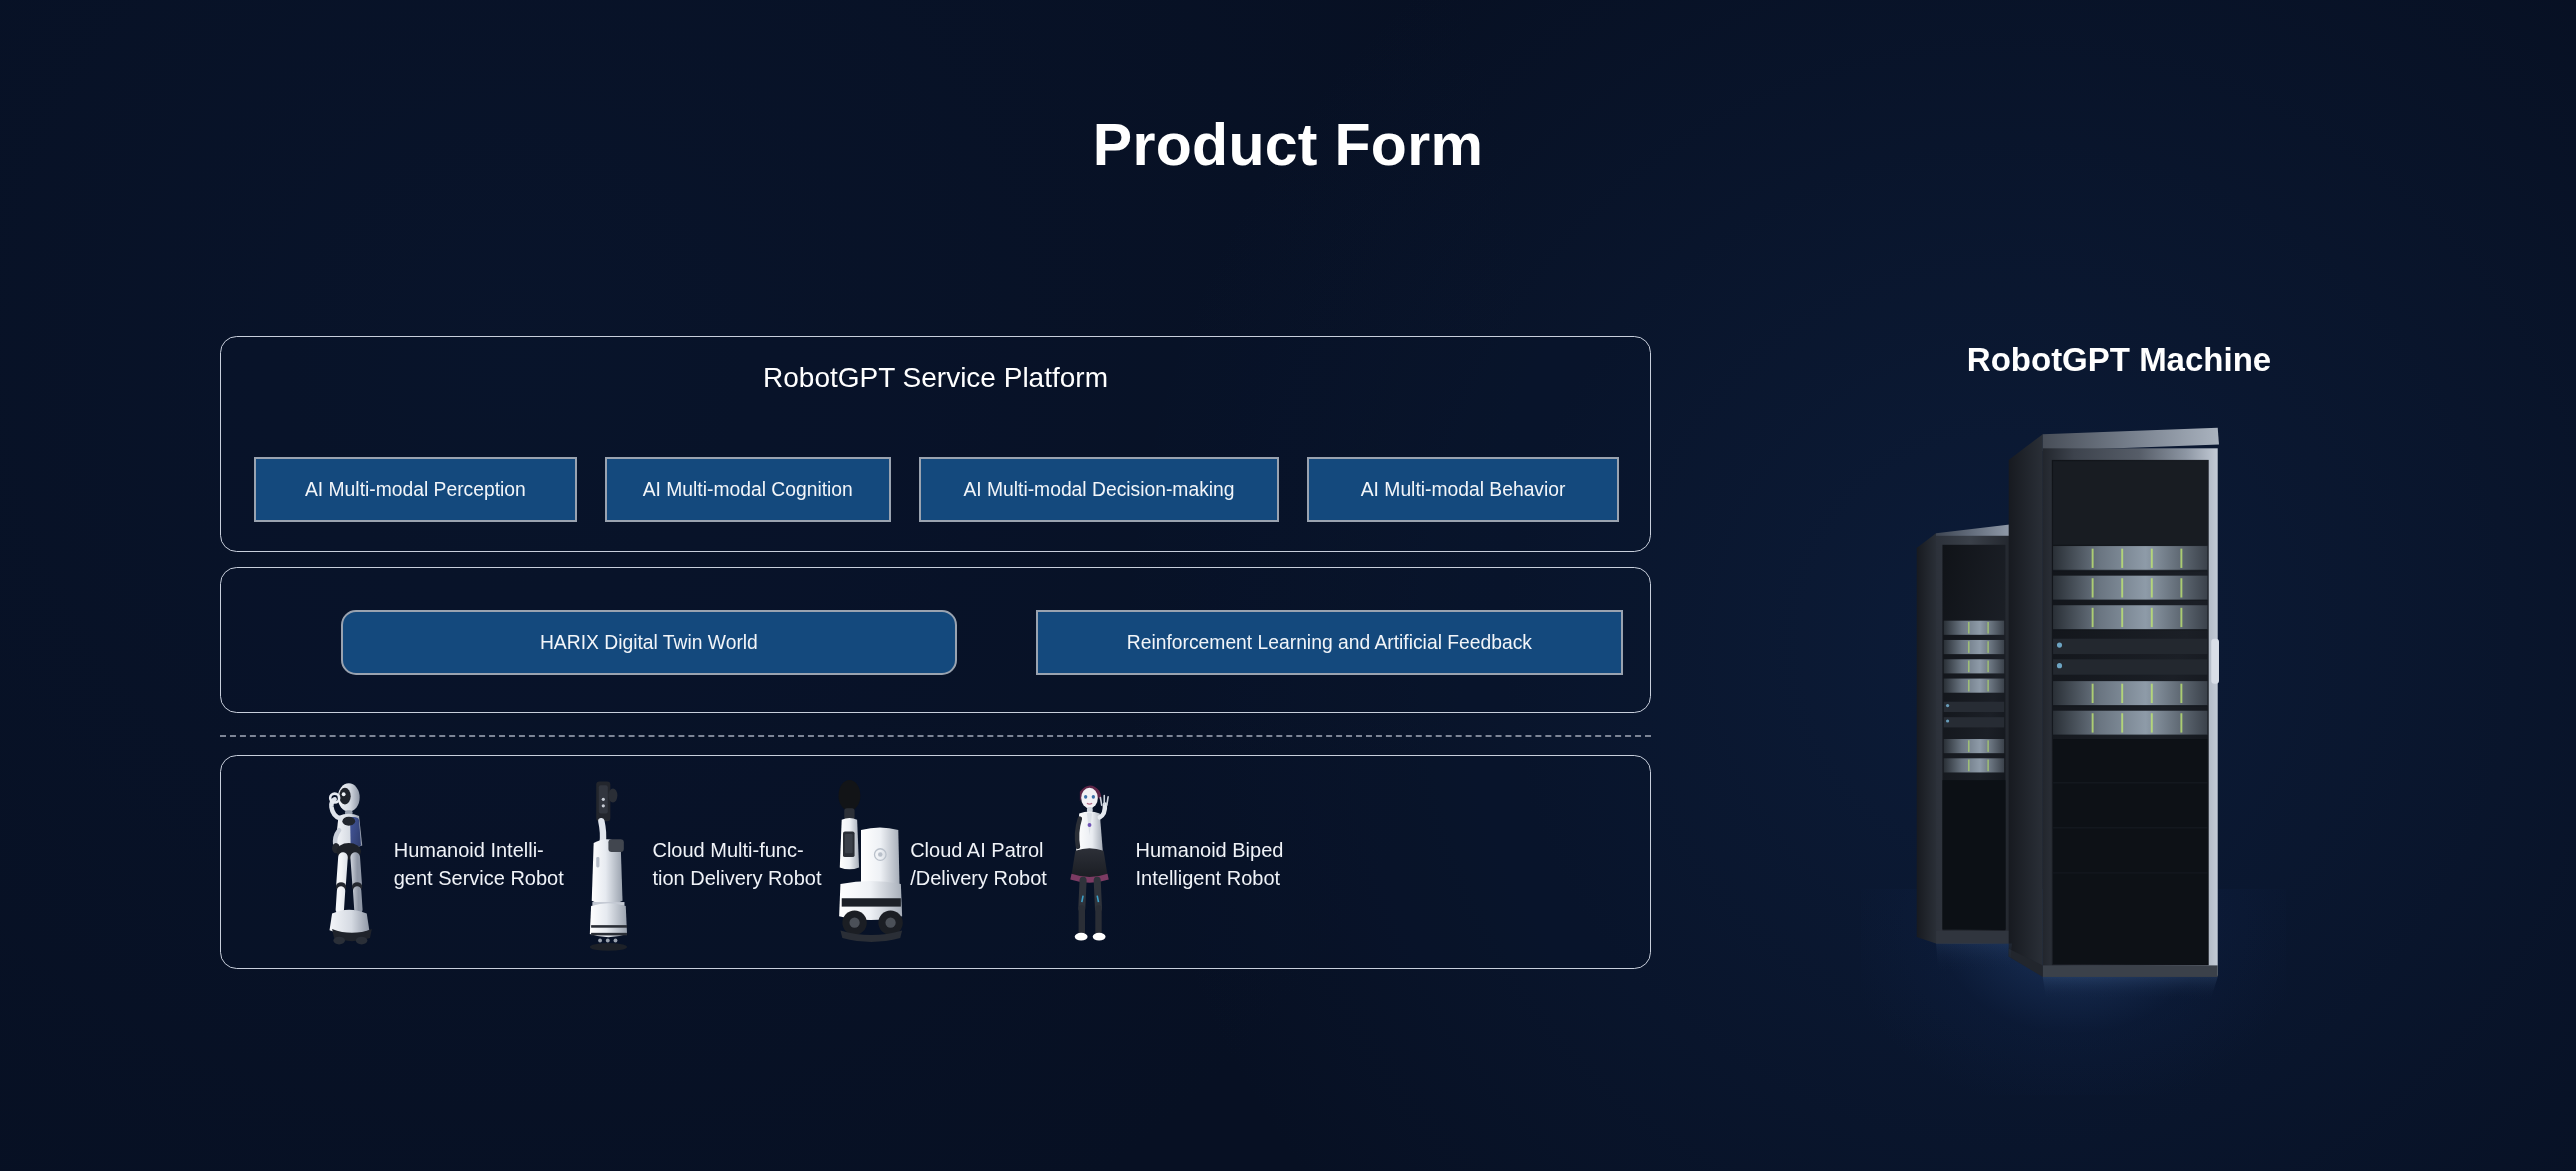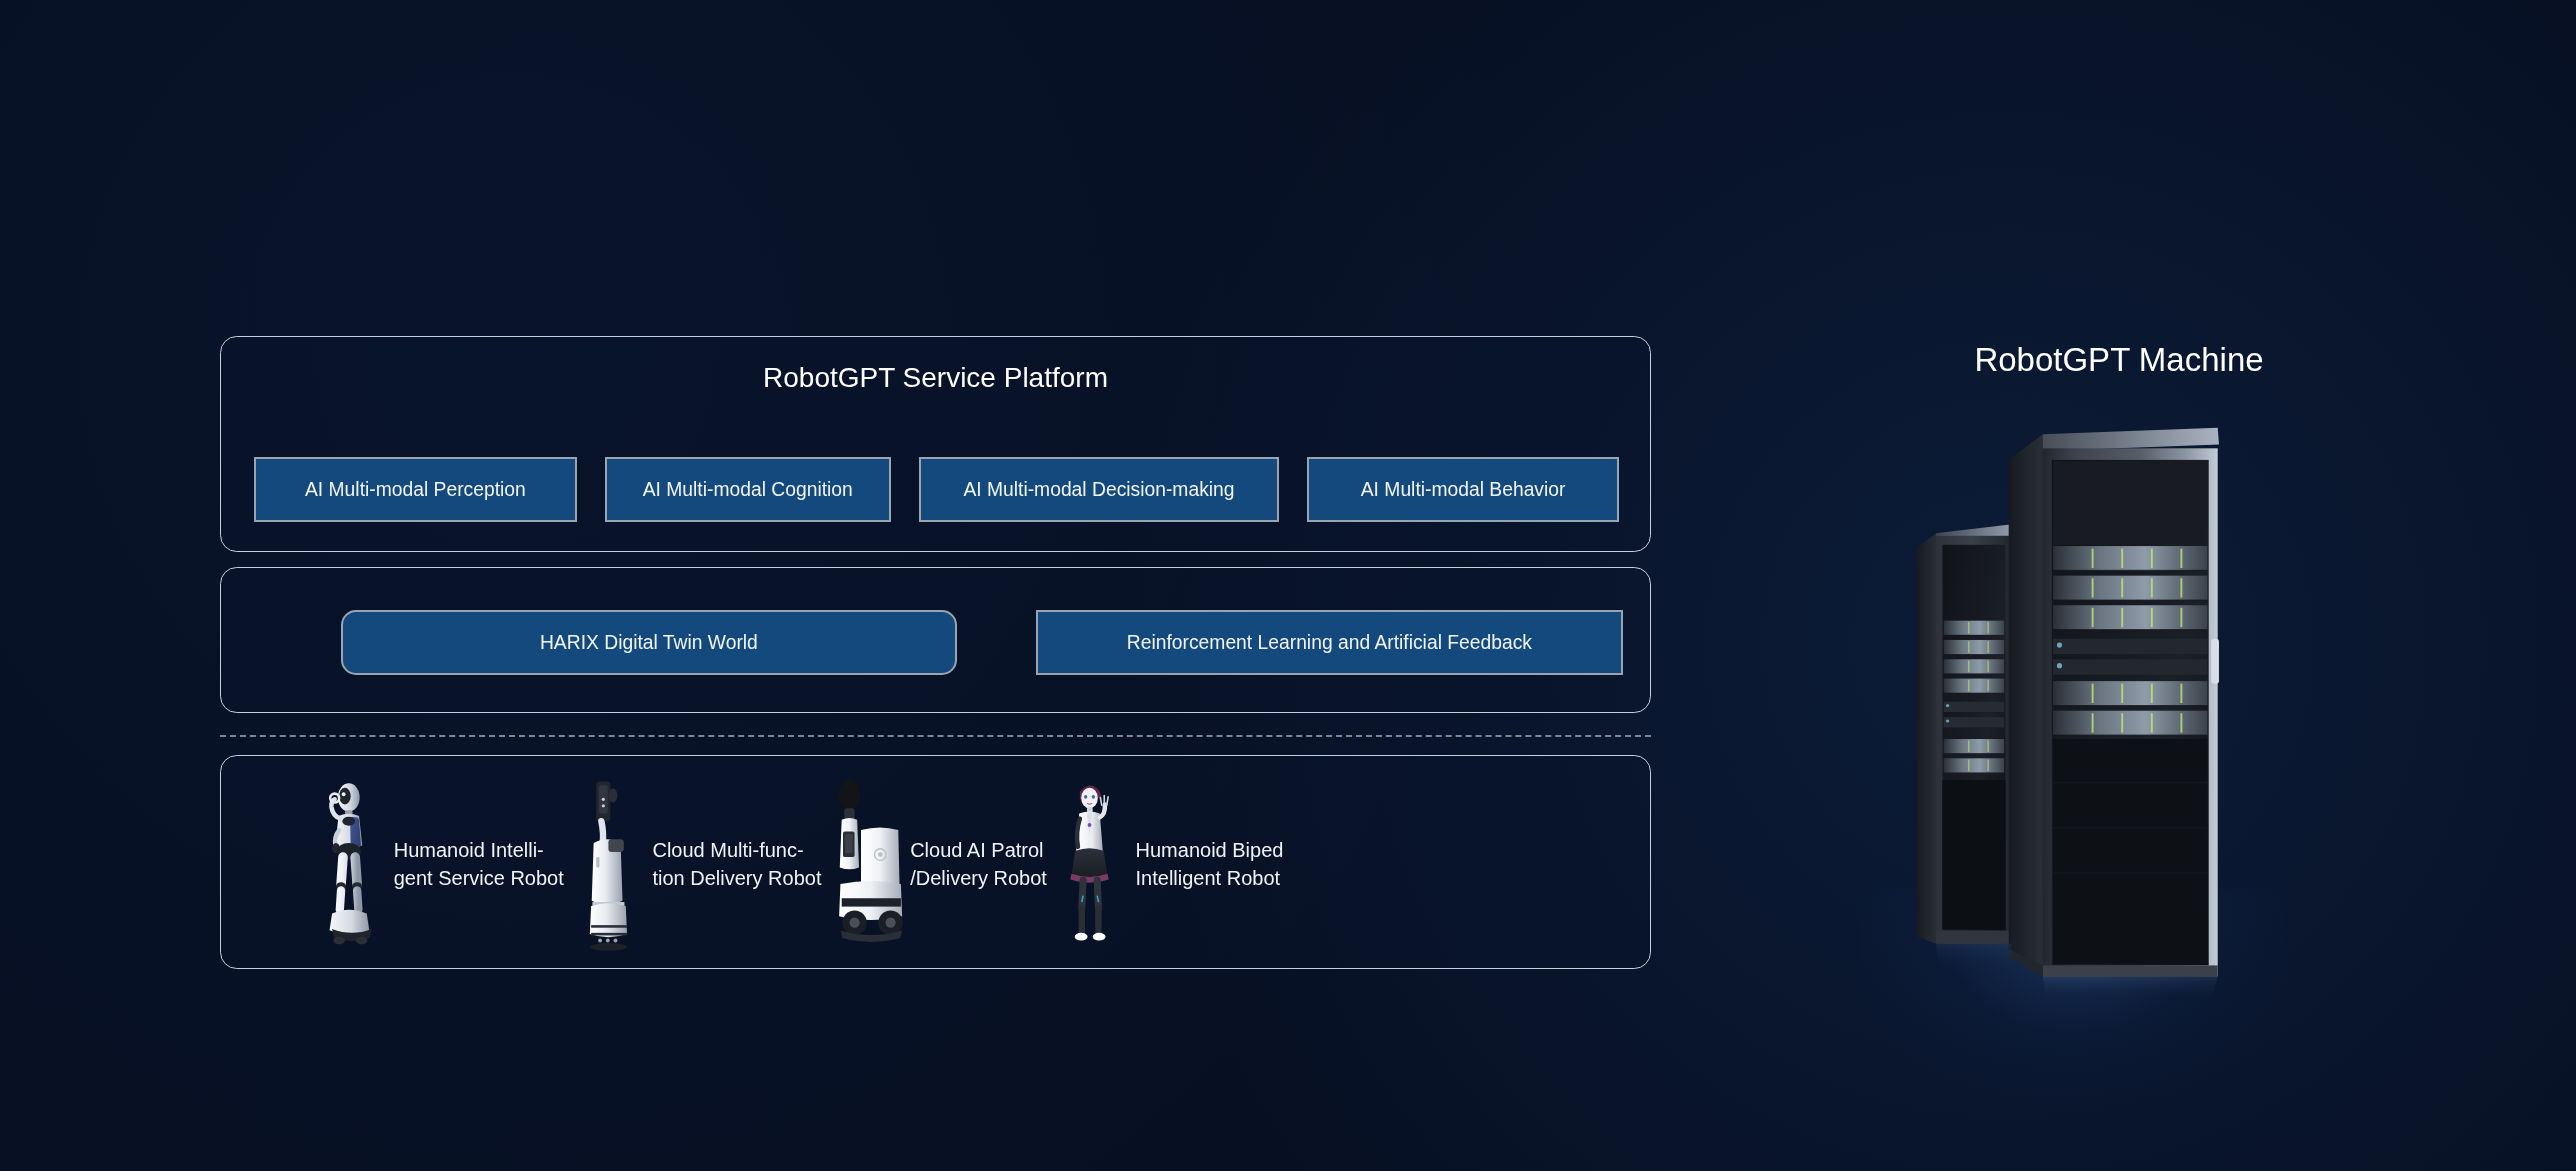--- a/index.html
+++ b/index.html
@@ -144,20 +144,21 @@
 
   
   #machine-title {
     position: absolute;
     top: 341px;
     left: 1797px;
     width: 644px;
     text-align: center;
     font-size: 33px;
     color: #ffffff;
+    font-weight: bold;
   }
   #machine-art {
     position: absolute;
     top: 422px;
     left: 1909px;
     width: 328px;
     height: 580px;
   }
   #machine-glow {
     position: absolute;
@@ -167,20 +168,21 @@
     height: 206px;
     background: radial-gradient(ellipse at 50% 18%, rgba(62,108,180,0.34) 0%, rgba(20,44,92,0.14) 45%, rgba(7,16,35,0) 78%);
     pointer-events: none;
   }
 </style>
 </head>
 <body>
 
 <div class="slide">
 
+  <div class="page-title">Product Form</div>
 
   <div class="card" id="card-platform">
     <div class="card-title">RobotGPT Service Platform</div>
 
     <div class="pill-row" id="pill-row-capabilities">
       <div class="pill" id="pill-perception">
         <span>AI Multi-modal Perception</span>
       </div>
       <div class="pill" id="pill-cognition">
         <span>AI Multi-modal Cognition</span>

